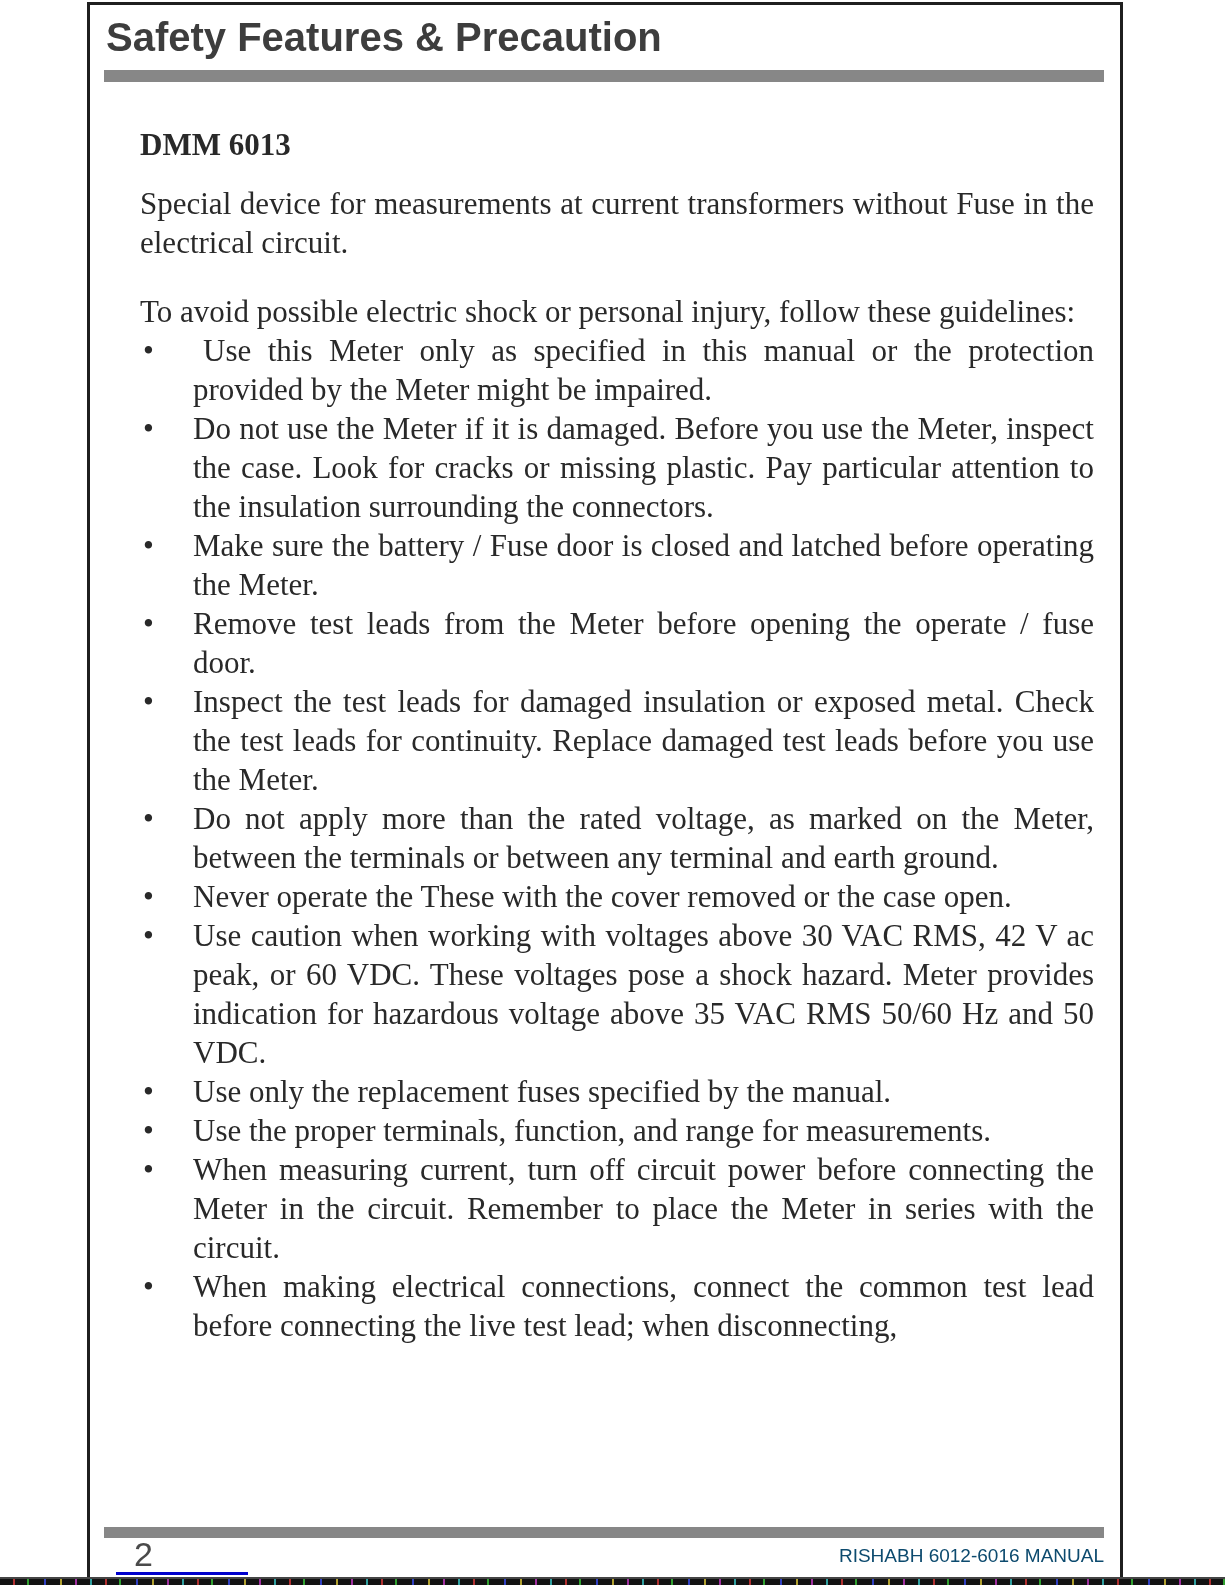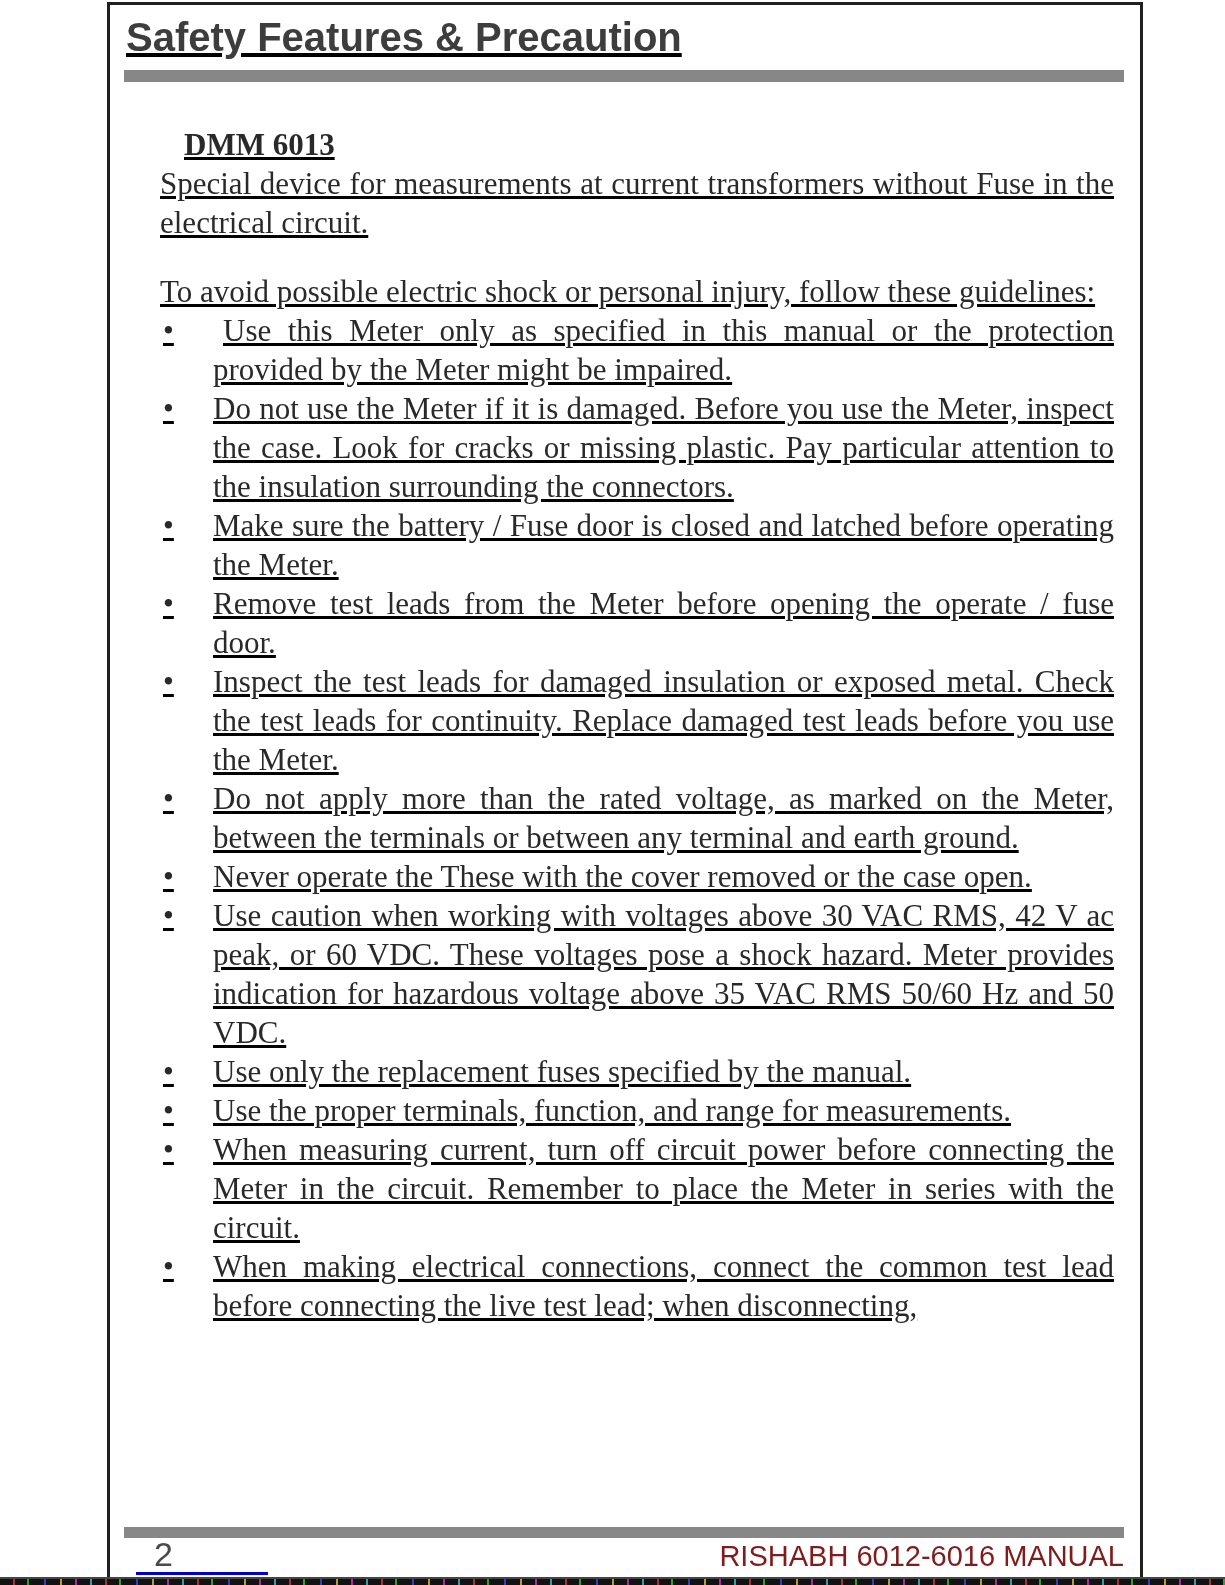--- a/index.html
+++ b/index.html
@@ -5,26 +5,25 @@
   html,body { margin:0; padding:0; background:#ffffff; }
   .page {
     position:relative;
     width:1225px; height:1585px;
     background:#ffffff;
     overflow:hidden;
     font-family:"Liberation Serif", serif;
   }
   .doc-box {
     position:absolute;
-    left:107px; top:2px;
+    left:87px; top:2px;
     width:1036px; height:1578px;
     box-sizing:border-box;
     border:3px solid #1f1f1f;
     background:#ffffff;
-    text-decoration:underline;
   }
   .page-title {
     margin:8px 0 0 16px;
     font-family:"Liberation Sans", sans-serif;
     font-weight:bold;
     font-size:40px;
     line-height:48px;
     color:#3d3d3d;
   }
   .title-rule {
@@ -34,23 +33,22 @@
   }
   .content {
     margin:0 26px 0 50px;
     font-size:31px;
     line-height:39px;
     color:#292929;
   }
   .device-heading {
     font-weight:bold;
     margin-top:43px;
-    margin-left:24px;
-  }
-  .device-desc { text-align:justify; }
+  }
+  .device-desc { text-align:justify;margin-top:20px; }
   .spec-row { display:flex; }
   .spec-label { width:330px; flex-shrink:0; }
   .warnings-heading {
     font-weight:bold;
     margin-top:40px;
   }
   .warnings-intro {
     margin-top:30px;
     text-align:justify;
   }
@@ -85,23 +83,23 @@
     align-items:flex-end;
     font-family:"Liberation Sans", sans-serif;
   }
   .page-number {
     font-size:34px;
     line-height:34px;
     color:#4a4a4a;
     margin-left:30px;
   }
   .manual-label {
-    font-size:29px;
+    font-size:19px;
     line-height:30px;
-    color:#7f1d1d;
+    color:#0c4a6e;
   }
   .page-number-underline {
     position:absolute;
     left:26px; bottom:2px;
     width:132px; height:3px;
     background:#0000cc;
   }
   .noise-strip {
     position:absolute;
     left:0; bottom:0;

